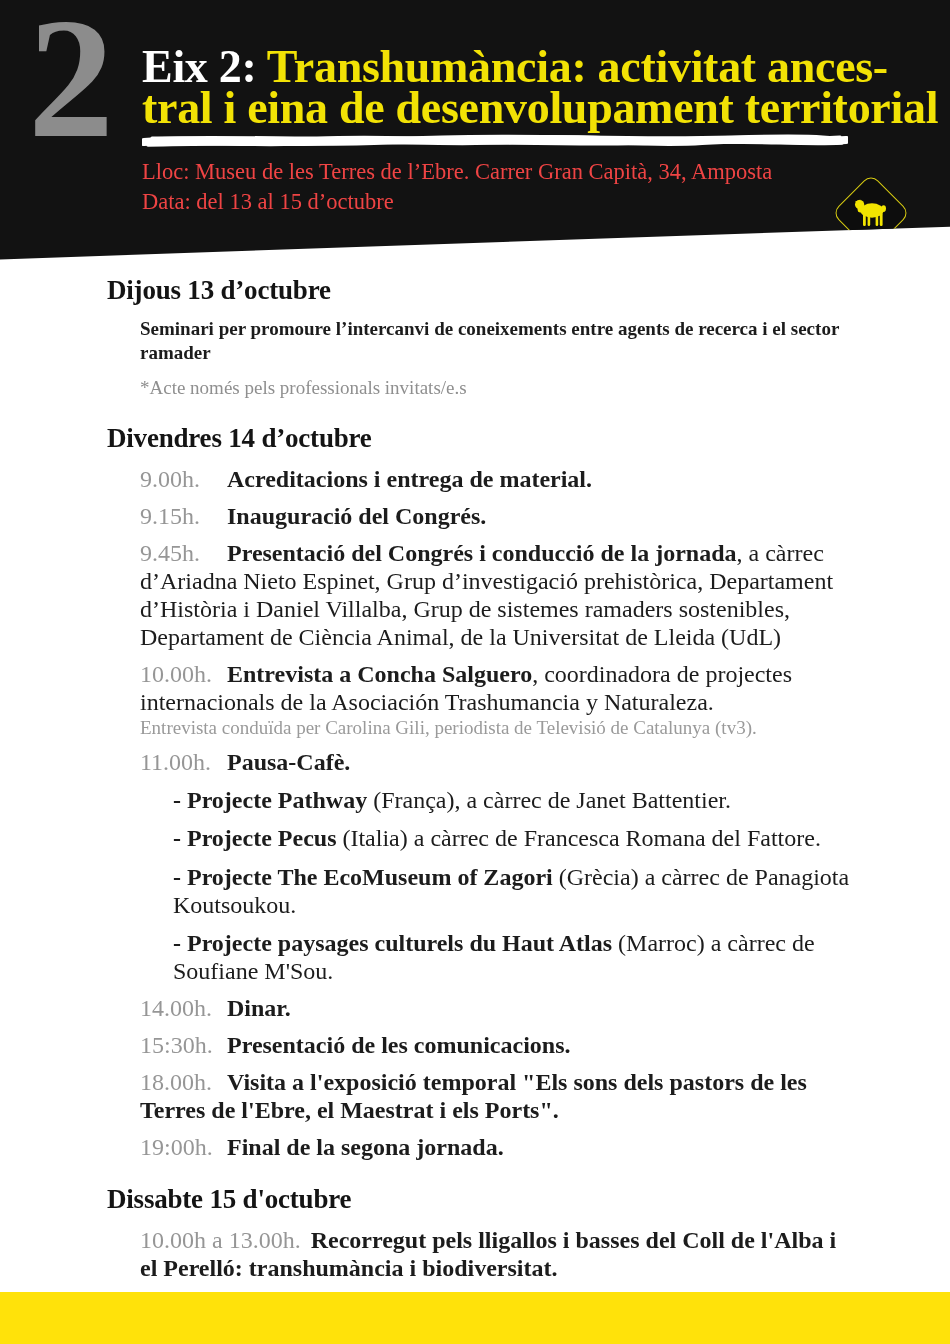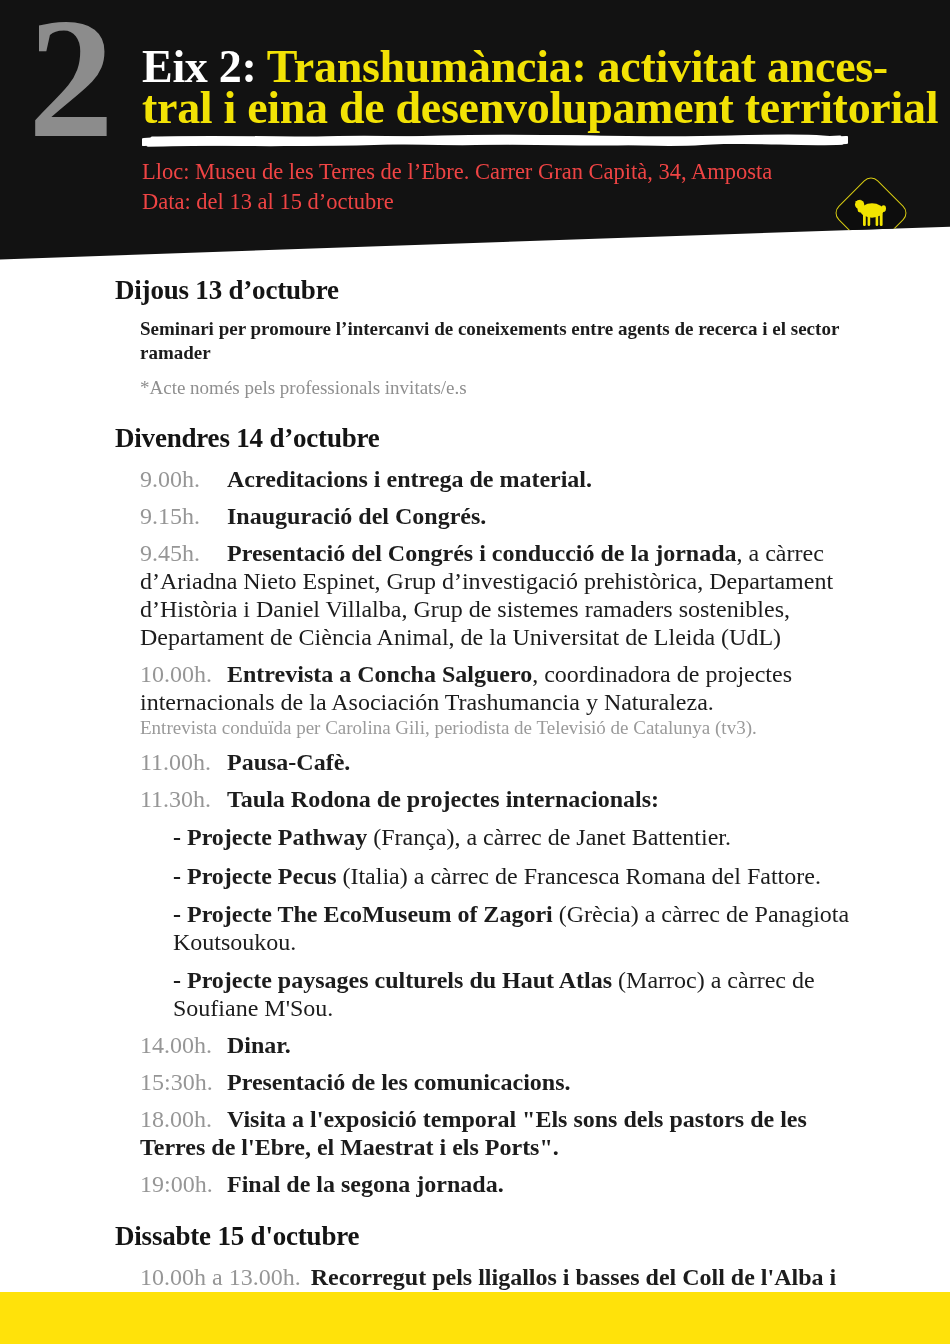--- a/index.html
+++ b/index.html
@@ -48,21 +48,21 @@
     background:#0d0d0d;border:1.6px solid #d8cc12;border-radius:10px;
     transform:rotate(45deg);
     display:flex;align-items:center;justify-content:center;
   }
   .sign svg{transform:rotate(-45deg);}
 
   
   main{position:relative;padding:12px 88px 0 107px;}
   .section-heading{
     font-size:27px;line-height:33px;font-weight:bold;color:#141414;
-    margin:22px 0 10px 8px;letter-spacing:-0.2px;
+    margin:22px 0 10px 0;letter-spacing:-0.2px;
   }
   .section-heading:first-child{margin-top:0;}
   .items{margin-left:33px;width:718px;}
   .event{font-size:24px;line-height:1.17;margin-top:9px;}
   .event b{font-weight:bold;color:var(--body-black);}
   .event .time{color:var(--time-gray);display:inline-block;min-width:87px;padding-right:10px;}
   .event.sub{margin-left:33px;margin-top:10px;}
   .para-bold{font-size:19px;line-height:1.24;font-weight:bold;margin-top:2px;}
   .note{font-size:19px;line-height:1.2;color:var(--note-gray);margin-top:13px;}
   .footnote{font-size:19px;line-height:1.2;color:var(--footnote-gray);}
@@ -122,21 +122,20 @@
         <p class="note">*Acte només pels professionals invitats/e.s</p>
       </div>
       <h2 class="section-heading">Divendres 14 d’octubre</h2>
       <div class="items">
         <p class="event"><span class="time">9.00h.</span><b>Acreditacions i entrega de material.</b></p>
         <p class="event"><span class="time">9.15h.</span><b>Inauguració del Congrés.</b></p>
         <p class="event"><span class="time">9.45h.</span><b>Presentació del Congrés i conducció de la jornada</b><span>, a càrrec d’Ariadna Nieto Espinet, Grup d’investigació prehistòrica, Departament d’Història i Daniel Villalba, Grup de sistemes ramaders sostenibles, Departament de Ciència Animal, de la Universitat de Lleida (UdL)</span></p>
         <p class="event"><span class="time">10.00h.</span><b>Entrevista a Concha Salguero</b><span>, coordinadora de projectes internacionals de la Asociación Trashumancia y Naturaleza.</span></p>
         <p class="footnote">Entrevista conduïda per Carolina Gili, periodista de Televisió de Catalunya (tv3).</p>
         <p class="event"><span class="time">11.00h.</span><b>Pausa-Cafè.</b></p>
-        <p class="event"><span class="time">11.30h.</span><b>Taula Rodona de projectes internacionals:</b></p>
         <p class="event sub"><b>- Projecte Pathway</b><span> (França), a càrrec de Janet Battentier.</span></p>
         <p class="event sub"><b>- Projecte Pecus</b><span> (Italia) a càrrec de Francesca Romana del Fattore.</span></p>
         <p class="event sub"><b>- Projecte The EcoMuseum of Zagori</b><span> (Grècia) a càrrec de Panagiota Koutsoukou.</span></p>
         <p class="event sub"><b>- Projecte paysages culturels du Haut Atlas</b><span> (Marroc) a càrrec de Soufiane M'Sou.</span></p>
         <p class="event"><span class="time">14.00h.</span><b>Dinar.</b></p>
         <p class="event"><span class="time">15:30h.</span><b>Presentació de les comunicacions.</b></p>
         <p class="event"><span class="time">18.00h.</span><b>Visita a l'exposició temporal "Els sons dels pastors de les Terres de l'Ebre, el Maestrat i els Ports".</b></p>
         <p class="event"><span class="time">19:00h.</span><b>Final de la segona jornada.</b></p>
       </div>
       <h2 class="section-heading">Dissabte 15 d'octubre</h2>

